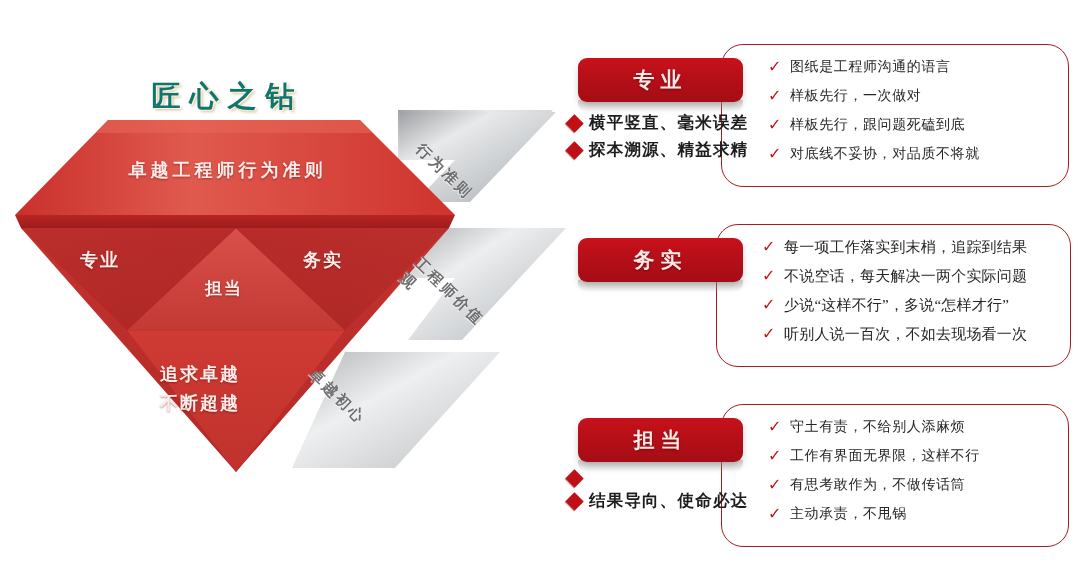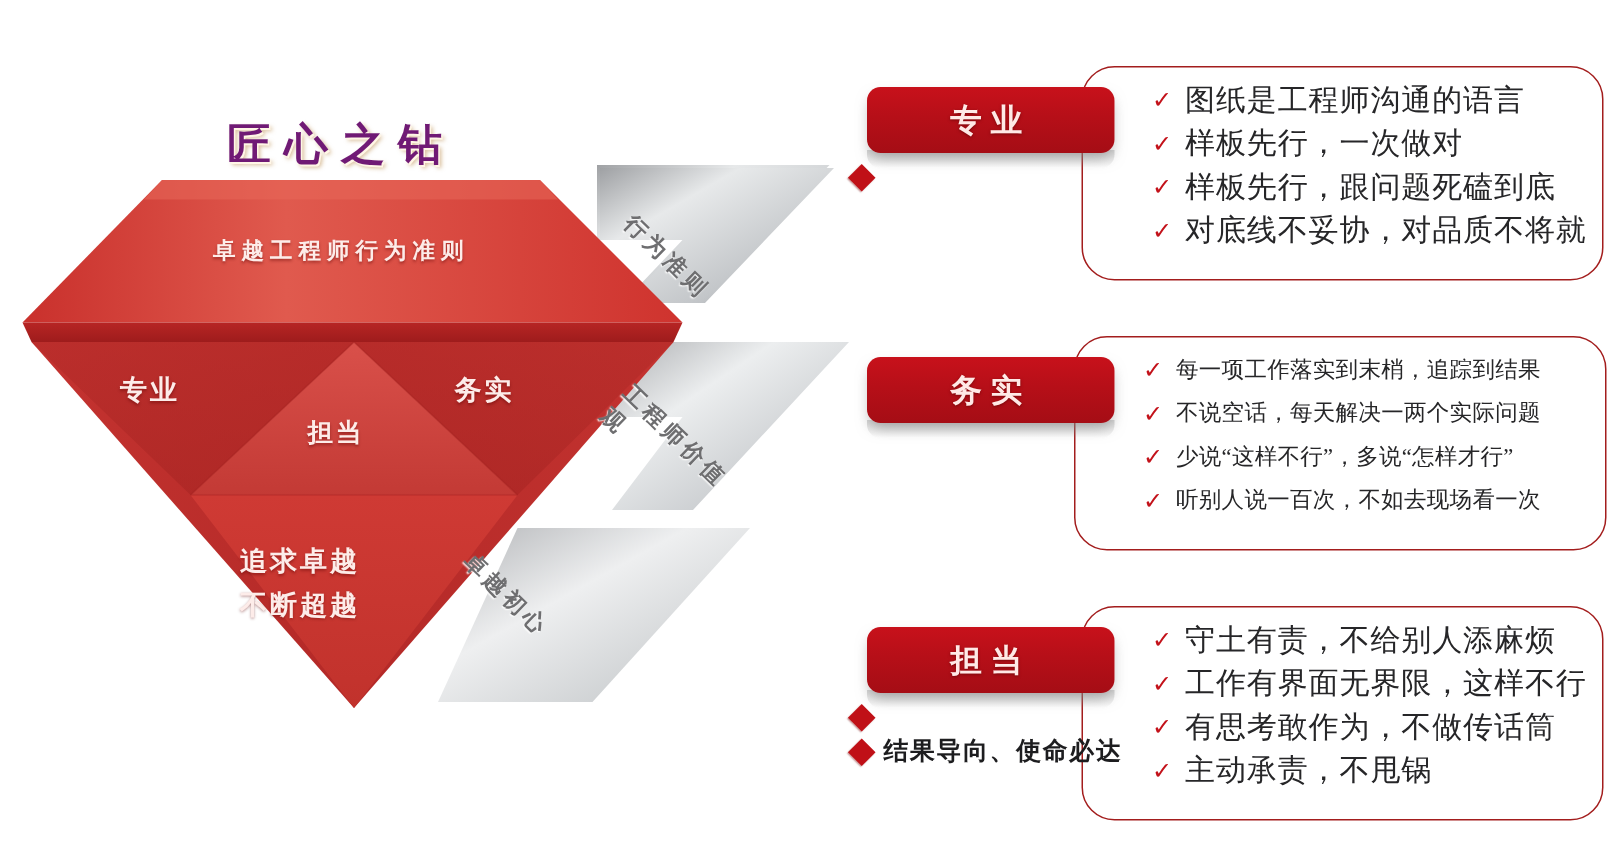--- a/index.html
+++ b/index.html
@@ -24,24 +24,24 @@
     letter-spacing:2px;
     white-space:pre;
     text-shadow:0 1px 2px rgba(90,0,0,.45);
     pointer-events:none;
   }
   #title-main{
     position:absolute;left:0;top:77px;width:455px;
     text-align:center;
     font-family:"Liberation Serif","DejaVu Serif",serif;
     font-weight:700;font-size:29px;letter-spacing:9px;
-    color:#701a75;
+    color:#0f766e;
     text-shadow:1px 1px 0 #fff6e6, 2px 2px 3px rgba(180,130,60,.55);
   }
-  #lbl-crown{left:0;top:158px;width:455px;text-align:center;font-size:15px;letter-spacing:4px;}
+  #lbl-crown{left:0;top:158px;width:455px;text-align:center;font-size:18px;letter-spacing:4px;}
   #lbl-left  {left:80px; top:248px;font-size:18px;}
   #lbl-right {left:303px;top:248px;font-size:18px;}
   #lbl-mid   {left:205px;top:277px;font-size:17px;}
   #lbl-bottom{left:160px;top:360px;font-size:18px;text-align:right;line-height:29px;}
 
   .arrow-label{
     position:absolute;
     color:#6e6e70;
     font-family:"Liberation Serif","DejaVu Serif",serif;
     font-weight:700;font-size:15px;letter-spacing:3px;
@@ -102,21 +102,21 @@
   }
 
   .right-list{position:absolute;left:212px;top:16px;width:300px;z-index:2;}
   .right-item{display:flex;align-items:flex-start;margin-bottom:3px;}
   .check{
     color:#c3121a;font-size:16px;line-height:26px;
     width:22px;flex:0 0 auto;font-weight:700;
     font-family:"DejaVu Sans",sans-serif;
   }
   .right-text{
-    font-size:20px;line-height:26px;color:#262628;letter-spacing:.6px;
+    font-size:14px;line-height:26px;color:#262628;letter-spacing:.6px;
     font-family:"Liberation Serif","DejaVu Serif",serif;white-space:nowrap;
   }
   .card-wide .right-list{left:206px;width:320px;}
   .card-wide .right-text{font-size:15px;letter-spacing:.2px;}
   .card-wide .card-outline{width:355px;left:160px;}
 </style>
 </head>
 <body>
 
 <div id="stage">
@@ -232,20 +232,25 @@
 
     <div class="card" id="card0">
       <div class="card-outline"></div>
       <div class="badge-shadow"></div>
       <div class="badge">
         <span class="badge-text">专业</span>
       </div>
       <div class="left-list">
         <div class="left-item">
           <span class="dia-bullet"></span>
+          <span class="left-text">横平竖直、毫米误差</span>
+        </div>
+        <div class="left-item">
+          <span class="dia-bullet"></span>
+          <span class="left-text">探本溯源、精益求精</span>
         </div>
       </div>
       <div class="right-list">
         <div class="right-item">
           <span class="check">✓</span>
           <span class="right-text">图纸是工程师沟通的语言</span>
         </div>
         <div class="right-item">
           <span class="check">✓</span>
           <span class="right-text">样板先行，一次做对</span>

